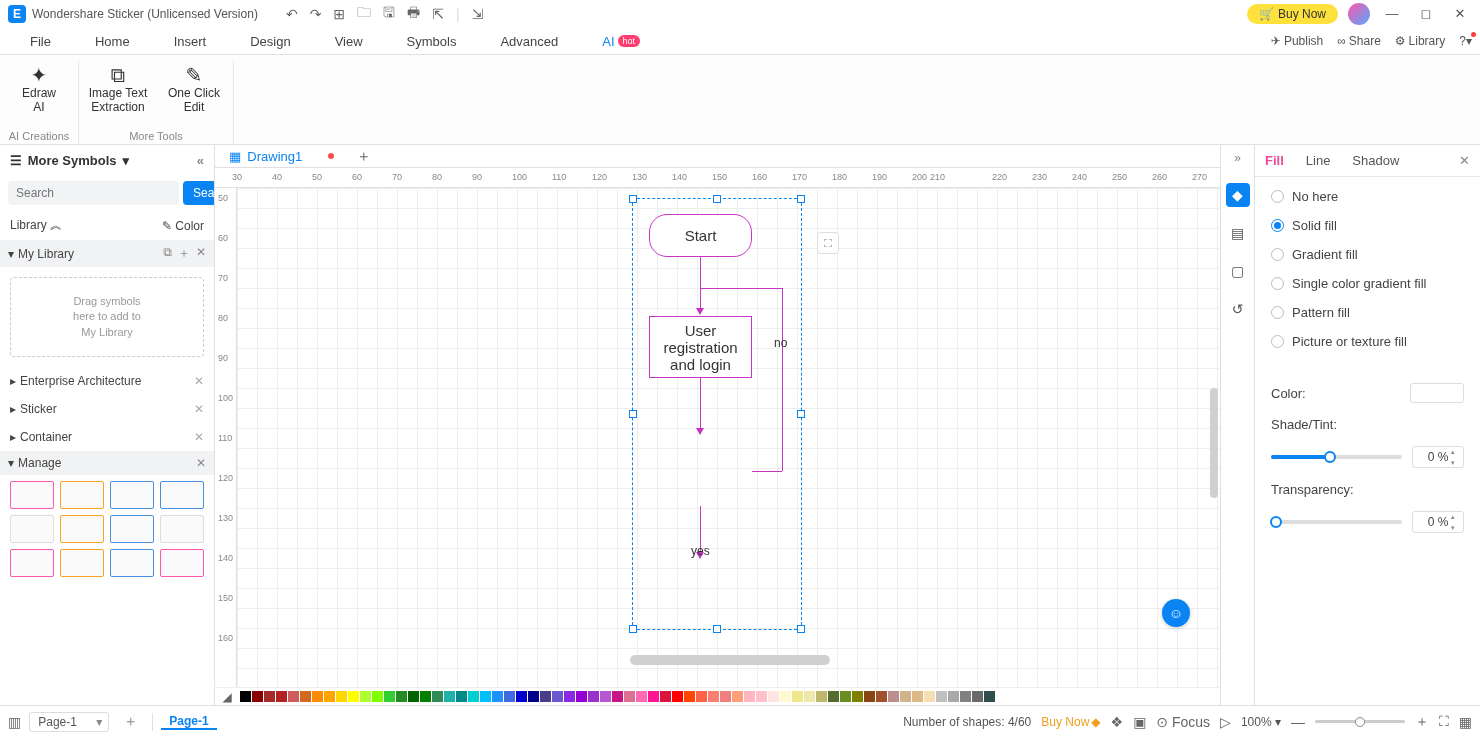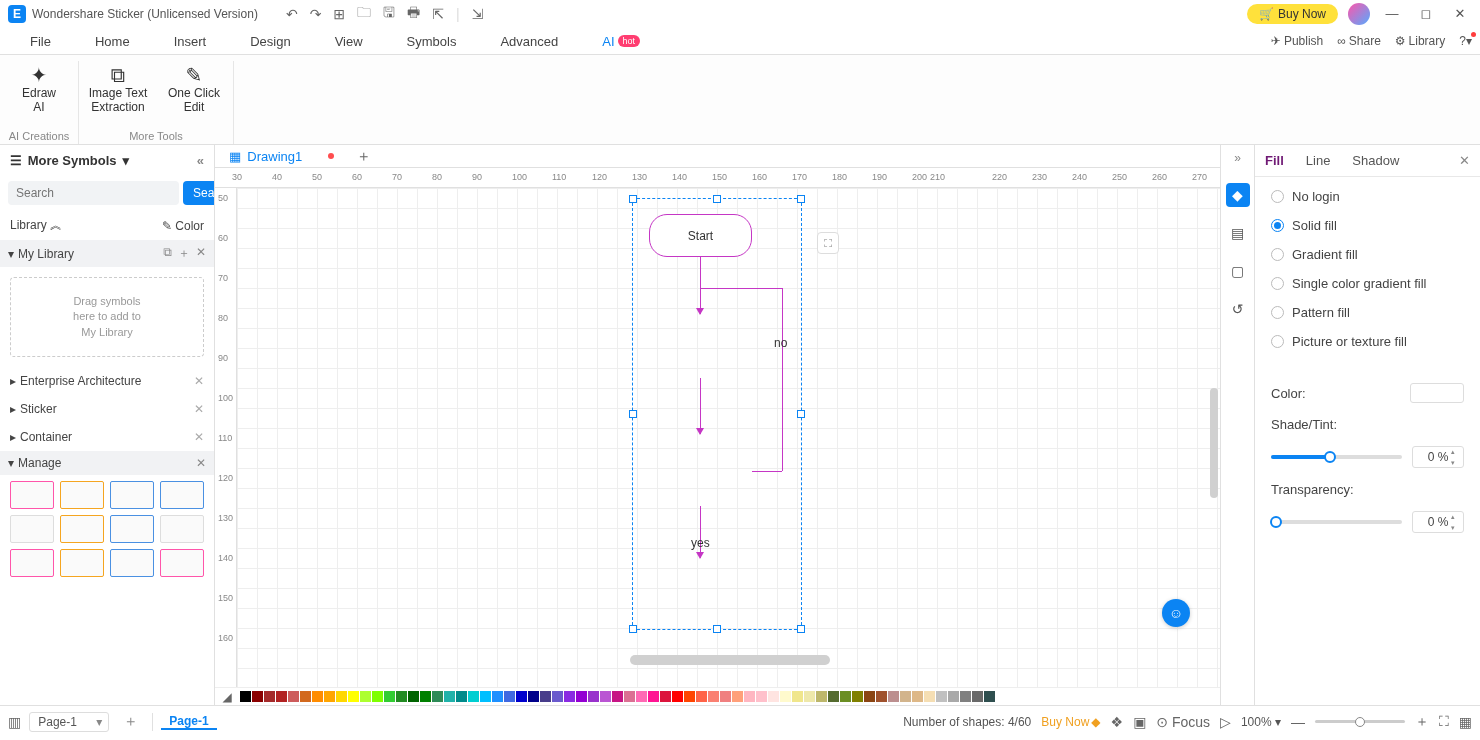--- a/index.html
+++ b/index.html
@@ -64,21 +64,21 @@
 .tabbar .plus { cursor: pointer; color: #666; padding: 0 6px; font-size: 15px; }
 .ruler-h { height: 20px; background: #fff; border-bottom: 1px solid #e0e0e0; position: relative; font-size: 9px; color: #888; display:flex; align-items:flex-end; overflow:hidden;}
 .ruler-h .ticklbl { position: absolute; bottom: 5px; }
 .canvas-body { flex: 1; display: flex; overflow: hidden; }
 .ruler-v { width: 22px; background: #fff; border-right: 1px solid #e0e0e0; position: relative; font-size: 9px; color: #888; }
 .ruler-v .ticklbl { position: absolute; left: 3px; transform: translateY(-50%); }
 .canvas { flex: 1; position: relative; background: #fff; background-image: linear-gradient(#eee 1px, transparent 1px), linear-gradient(90deg, #eee 1px, transparent 1px); background-size: 20px 20px; overflow: hidden; }
 
 .sel-box { position: absolute; border: 1px dashed #0b84f3; }
 .handle { position: absolute; width: 8px; height: 8px; background: #fff; border: 1px solid #0b84f3; }
-.shape { position: absolute; border: 1px solid #c536c5; background: #fff; display: flex; align-items: center; justify-content: center; text-align: center; font-size: 12px; padding: 2px; }
+.shape { position: absolute; border: 1px solid #c536c5; background: #fff; display: flex; align-items: center; justify-content: center; text-align: center; font-size: 15px; padding: 2px; }
 .shape.terminator { border-radius: 18px; }
 .shape.decision { border: none; background: transparent; }
 .shape.decision .diamond { position:absolute; inset:0; transform: rotate(45deg) scale(.71); border: 2.5px solid #d836d8; background:#fff; }
 .shape.decision .diamond-inner { position:absolute; inset:6px; transform: rotate(45deg) scale(.71); border: 1px solid #6b8fb5; }
 .shape.decision .txt { position: relative; z-index: 2; }
 .arrow { position: absolute; background: #c536c5; }
 .arrow.v { width: 1px; }
 .arrow.h { height: 1px; }
 .arrowhead { position: absolute; width: 0; height: 0; border-left: 4px solid transparent; border-right: 4px solid transparent; border-top: 7px solid #c536c5; }
 .edge-label { position: absolute; font-size: 12px; color: #333; background: transparent; }
@@ -93,21 +93,21 @@
 
 .right-rail { width: 34px; border-left: 1px solid #e0e0e0; background: #fff; display: flex; flex-direction: column; align-items: center; padding-top: 6px; gap: 14px; }
 .right-rail .rbtn { width: 24px; height: 24px; display: flex; align-items: center; justify-content: center; cursor: pointer; color: #555; border-radius: 4px; font-size: 14px; }
 .right-rail .rbtn.active { background: #0b84f3; color: #fff; }
 .right-rail .expand { font-size: 12px; color: #888; cursor:pointer; margin-bottom:4px;}
 
 
 .right-panel { width: 226px; border-left: 1px solid #e0e0e0; background: #fff; display: flex; flex-direction: column; }
 .rp-tabs { display: flex; align-items: center; height: 32px; border-bottom: 1px solid #e8e8e8; padding: 0 10px; gap: 22px; font-size: 13px; }
 .rp-tabs .t { cursor: pointer; color: #555; }
-.rp-tabs .t.active { color: #701a75; font-weight: 600; }
+.rp-tabs .t.active { color: #ec4899; font-weight: 600; }
 .rp-tabs .close { margin-left: auto; cursor: pointer; color: #888; }
 .rp-body { padding: 12px 16px; display: flex; flex-direction: column; gap: 14px; font-size: 13px; color: #444; }
 .radio-row { display: flex; align-items: center; gap: 8px; cursor: pointer; }
 .radio { width: 13px; height: 13px; border: 1.5px solid #bbb; border-radius: 50%; position: relative; }
 .radio.checked { border-color: #0b84f3; }
 .radio.checked::after { content:""; position:absolute; inset:2px; background:#0b84f3; border-radius:50%; }
 .rp-row { display: flex; align-items: center; gap: 10px; }
 .rp-lbl { font-size: 13px; }
 .color-swatch-box { width: 54px; height: 20px; border: 1px solid #ddd; border-radius: 3px; background: #fff; margin-left:auto; cursor:pointer;}
 .slider { flex: 1; height: 4px; background: #ddd; border-radius: 2px; position: relative; cursor:pointer;}
@@ -320,28 +320,31 @@
           <div class="handle" style="right:-4px; top:50%; transform:translateY(-50%)"></div>
         </div>
 
         <div class="shape terminator" style="left:412px; top:26px; width:103px; height:43px;">
           <span>Start</span>
         </div>
 
         <div class="arrow v" style="left:463px; top:69px; height:57px;"></div>
         <div class="arrowhead" style="left:459px; top:120px;"></div>
 
+        <div class="shape" style="left:412px; top:128px; width:103px; height:62px;">
+          <span>User registration and login</span>
+        </div>
 
         <div class="arrow v" style="left:463px; top:190px; height:56px;"></div>
         <div class="arrowhead" style="left:459px; top:240px;"></div>
 
 
         <div class="arrow v" style="left:463px; top:318px; height:52px;"></div>
         <div class="arrowhead" style="left:459px; top:364px;"></div>
-        <div class="edge-label" style="left:454px; top:348px;">yes</div>
+        <div class="edge-label" style="left:454px; top:356px;">yes</div>
 
         <div class="arrow h" style="left:515px; top:283px; width:30px;"></div>
         <div class="arrow v" style="left:545px; top:100px; height:183px;"></div>
         <div class="arrow h" style="left:463px; top:100px; width:82px;"></div>
         <div class="edge-label" style="left:537px; top:148px;">no</div>
 
         <div class="float-btn" style="left:580px; top:44px;">⛶</div>
         <div class="ai-bubble" style="right:30px; bottom:60px;">☺</div>
         <div class="hscroll"></div>
         <div class="vscroll"></div>
@@ -426,21 +429,21 @@
   <div class="right-panel">
     <div class="rp-tabs">
       <span class="t active">Fill</span>
       <span class="t">Line</span>
       <span class="t">Shadow</span>
       <span class="close">✕</span>
     </div>
     <div class="rp-body">
       <div class="radio-row">
           <div class="radio"></div>
-          <span>No login</span>
+          <span>No here</span>
         </div>
       <div class="radio-row">
           <div class="radio checked"></div>
           <span>Solid fill</span>
         </div>
       <div class="radio-row">
           <div class="radio"></div>
           <span>Gradient fill</span>
         </div>
       <div class="radio-row">

